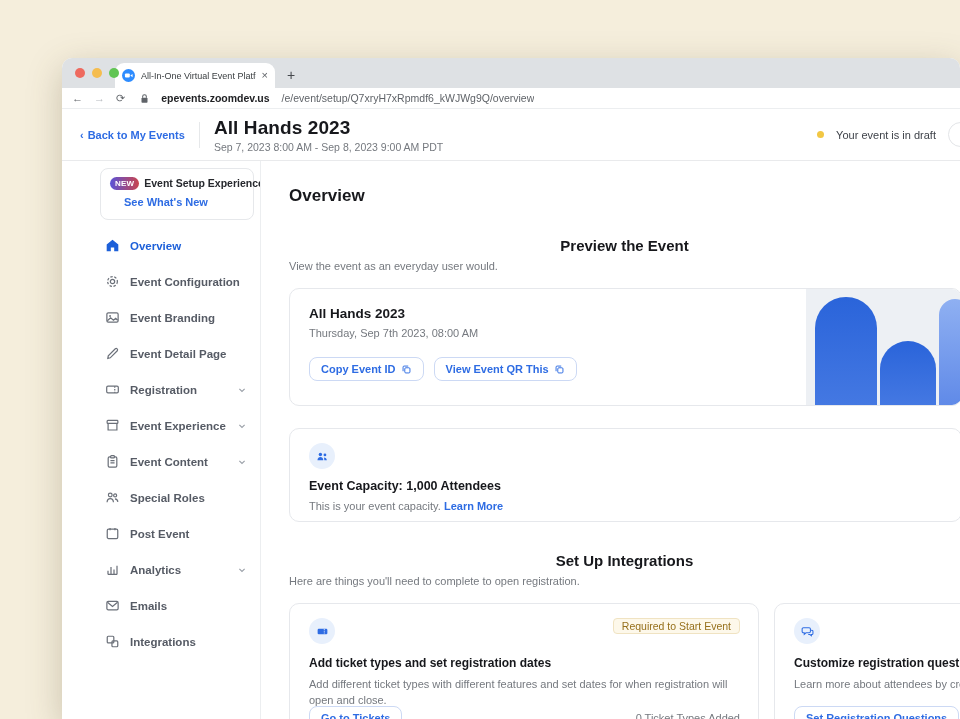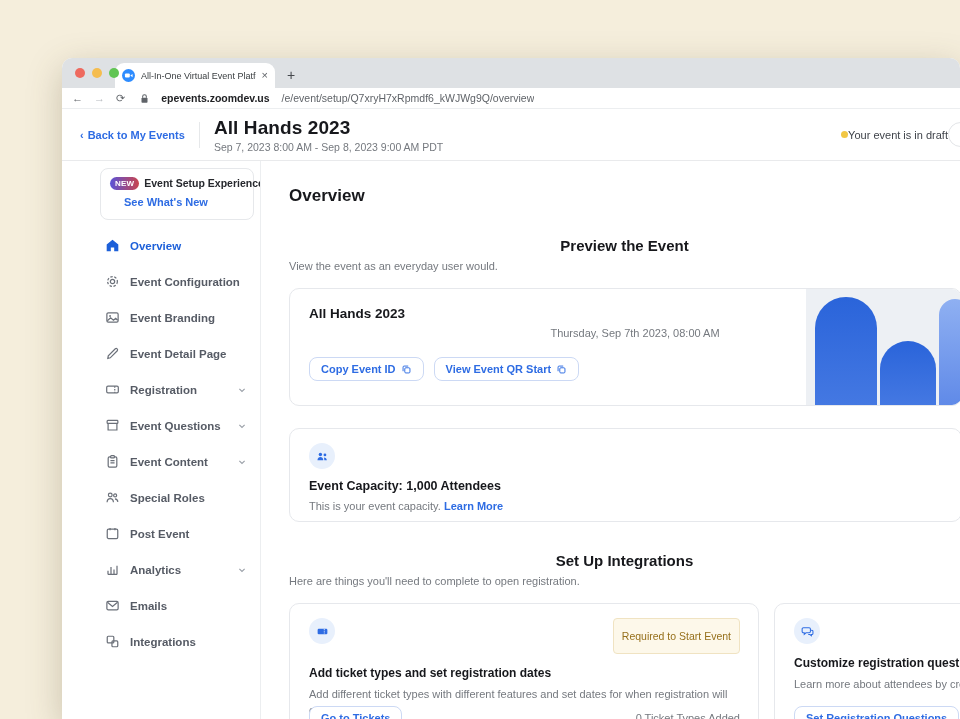--- a/index.html
+++ b/index.html
@@ -51,21 +51,21 @@
   
   .app { flex:1; display:flex; flex-direction:column; background:#fff; overflow:hidden; }
   .hdr {
     height:52px; border-bottom:1px solid #e9eaec; display:flex; align-items:center;
     padding:0 18px; flex:none; position:relative;
   }
   .back-link { color:#2e6ce3; font-size:11px; font-weight:600; display:flex; align-items:center; gap:4px; white-space:nowrap;}
   .hdr-divider { width:1px; height:26px; background:#e6e8ea; margin:0 14px; }
   .hdr-title { font-size:19px; font-weight:800; color:#17181c; letter-spacing:.1px; }
   .hdr-date { font-size:10.5px; color:#75797f; margin-top:2px; }
-  .hdr-right { margin-left:auto; display:flex; align-items:center; gap:0; }
+  .hdr-right { margin-left:auto; display:flex; align-items:center; gap:12px; }
   .draft-dot { width:7px; height:7px; border-radius:50%; background:#f2c744; }
   .draft-text { font-size:11px; color:#3f434a; white-space:nowrap; }
   .hdr-pill {
     width:26px; height:25px; border:1px solid #e2e4e7; border-radius:13px;
     background:#fff; margin-right:-32px; flex:none;
   }
 
   
   .app-body { flex:1; display:flex; overflow:hidden;margin-left:28px; }
   .sidebar { width:171px; flex:none; border-right:1px solid #eceef0; padding-top:7px; overflow:hidden; }
@@ -98,21 +98,21 @@
   .sec-sub { font-size:11px; color:#75797f; margin-top:6px; }
   .preview-sec-h { margin-top:31px; }
   .reg-sec-h { margin-top:30px; }
 
   .preview-card {
     margin-top:16px; height:118px; border:1px solid #e6e8ec; border-radius:10px;
     position:relative; overflow:hidden; background:#fff; margin-right:-2px;
   }
   .pc-left { padding:17px 0 0 19px; }
   .pc-name { font-size:13.5px; font-weight:700; color:#17181c; }
-  .pc-date { font-size:11px; color:#75797f; margin-top:6px;text-align:center; }
+  .pc-date { font-size:11px; color:#75797f; margin-top:6px; }
   .pc-btns { display:flex; gap:10px; margin-top:18px; }
   .btn-outline {
     display:inline-flex; align-items:center; gap:5px;
     border:1px solid #ccd9f4; border-radius:8px; background:#fff;
     color:#2e6ce3; font-weight:700; font-size:11px; padding:5px 11px;
     font-family:"Liberation Sans", sans-serif; white-space:nowrap;text-align:right;
   }
   .pc-illus {
     position:absolute; right:0; top:0; bottom:0; width:155px;
     background:#edf0f4; overflow:hidden;
@@ -136,21 +136,21 @@
   .reg-cards { display:flex; gap:15px; margin-top:16px; }
   .reg-card {
     border:1px solid #e6e8ec; border-radius:10px; background:#fff;
     height:142px; padding:14px 18px 0 19px; position:relative; flex:none;
   }
   .reg-card-1 { width:470px; }
   .reg-card-2 { width:470px; }
   .reg-top { display:flex; justify-content:space-between; align-items:flex-start; }
   .req-badge {
     background:#fdf8ea; border:1px solid #f0e3c2; color:#96701c;
-    font-size:10.5px; border-radius:4px; padding:11px 8px; white-space:nowrap;
+    font-size:10.5px; border-radius:4px; padding:1px 8px; white-space:nowrap;
   }
   .reg-title { font-size:12px; font-weight:800; color:#17181c; margin-top:12px; white-space:nowrap; }
   .reg-desc { font-size:11px; color:#75797f; margin-top:7px; line-height:1.45; max-width:440px; }
   .reg-desc.nowrap { white-space:nowrap; }
   .reg-bottom { position:absolute; left:19px; right:18px; bottom:14px;
     display:flex; align-items:center; justify-content:space-between; }
   .reg-count { font-size:11px; color:#75797f; }
 </style>
 </head>
 <body>
@@ -272,21 +272,21 @@
               </svg>
           </div>
 
           <div class="nav-item">
             <span class="ico">
               <svg viewBox="0 0 16 16" width="15" height="15" fill="none" stroke="#6b7079" stroke-width="1.3">
                 <rect x="2.3" y="2.6" width="11.4" height="3.2" rx="0.8"></rect>
                   <path d="M3.3 5.8v7h9.4v-7"></path>
               </svg>
             </span>
-            <span class="nav-label">Event Questions</span>
+            <span class="nav-label">Event Experience</span>
             <svg class="nav-chevron" viewBox="0 0 16 16" fill="none" stroke="#9aa0a8" stroke-width="1.5">
                 <path d="M4.5 6.5 8 10l3.5-3.5"></path>
               </svg>
           </div>
 
           <div class="nav-item">
             <span class="ico">
               <svg viewBox="0 0 16 16" width="15" height="15" fill="none" stroke="#6b7079" stroke-width="1.3">
                 <rect x="3.4" y="3" width="9.2" height="11" rx="1.4"></rect>
                   <rect x="6" y="1.8" width="4" height="2.4" rx="0.8" fill="#fff"></rect>
@@ -366,21 +366,21 @@
               <div class="pc-date">Thursday, Sep 7th 2023, 08:00 AM</div>
               <div class="pc-btns">
                 <button class="btn-outline">
                   <span>Copy Event ID</span>
                   <svg width="11" height="11" viewBox="0 0 16 16" fill="none" stroke="#2e6ce3" stroke-width="1.4">
                     <rect x="5.5" y="5.5" width="7.5" height="7.5" rx="1.5"></rect>
                       <path d="M3 10.5v-6A1.5 1.5 0 0 1 4.5 3h6"></path>
                   </svg>
                 </button>
                 <button class="btn-outline">
-                  <span>View Event QR Start</span>
+                  <span>View Event QR This</span>
                   <svg width="11" height="11" viewBox="0 0 16 16" fill="none" stroke="#2e6ce3" stroke-width="1.4">
                     <rect x="5.5" y="5.5" width="7.5" height="7.5" rx="1.5"></rect>
                       <path d="M3 10.5v-6A1.5 1.5 0 0 1 4.5 3h6"></path>
                   </svg>
                 </button>
               </div>
             </div>
             <div class="pc-illus">
               <div class="arch arch-1"></div>
               <div class="arch arch-2"></div>

